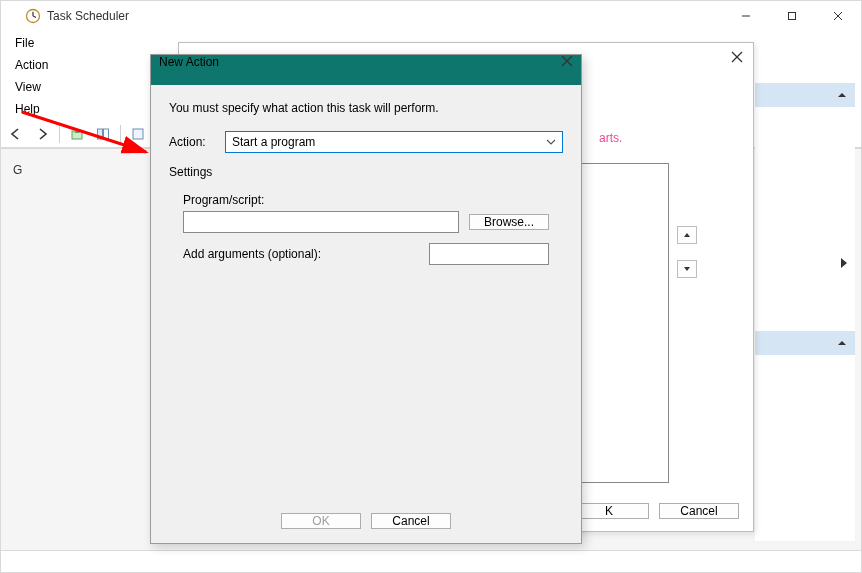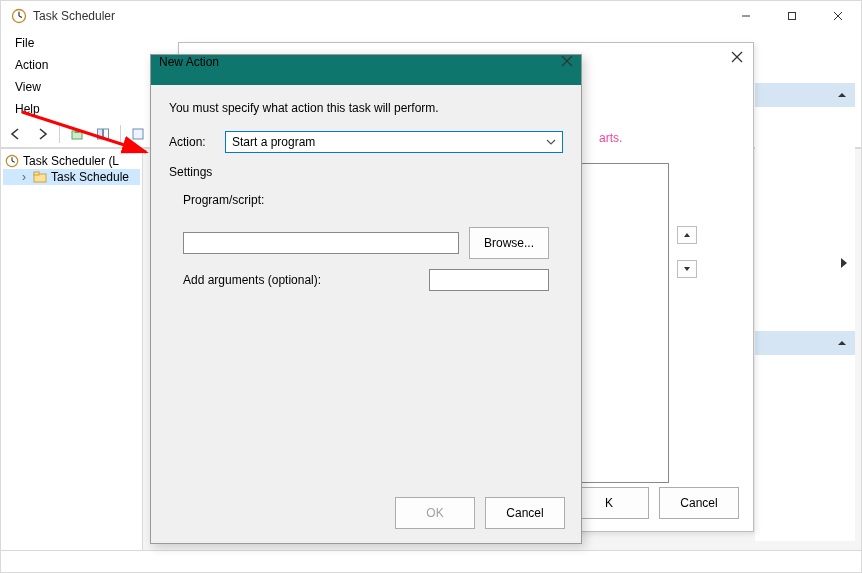--- a/index.html
+++ b/index.html
@@ -1,20 +1,20 @@
 <!DOCTYPE html>
 <html><head>
 <meta charset="utf-8">
 <style>
 * { box-sizing: border-box; font-family: "Segoe UI", Tahoma, sans-serif; font-size: 12px; }
 body { margin: 0; background: #fff; width: 862px; height: 573px; overflow: hidden; position: relative; }
 
 
 .main-window { position: absolute; inset: 0; border: 1px solid #d9d9d9; background: #fff; display: flex; flex-direction: column; }
-.titlebar { display: flex; align-items: center; height: 30px; padding-left: 10px; }
+.titlebar { display: flex; align-items: center; height: 30px; padding-left: 24px; }
 .titlebar .icon { width: 16px; height: 16px; margin-right: 6px; }
 .titlebar .title { flex: 1; color: #333; }
 .titlebar .win-btns { display: flex; }
 .titlebar .win-btn { width: 46px; height: 30px; display: flex; align-items: center; justify-content: center; color: #333; }
 .titlebar .win-btn svg { width: 10px; height: 10px; }
 .menubar { display: flex; gap: 2px; padding: 2px 6px; flex-direction: column; }
 .menubar .menu-item { padding: 3px 8px; }
 .toolbar { display: flex; align-items: center; gap: 4px; padding: 2px 4px; border-bottom: 1px solid #d9d9d9; }
 .tb-btn { width: 22px; height: 22px; display: flex; align-items: center; justify-content: center; border: 1px solid transparent; }
 .tb-sep { width: 1px; height: 18px; background: #d0d0d0; margin: 0 2px; }
@@ -51,28 +51,28 @@
 .dialog-header .dlg-title { flex: 1; }
 .dialog-body { flex: 1; padding: 16px 18px 0 18px; }
 .dlg-msg { margin-bottom: 16px; }
 .field-row { display: flex; align-items: center; gap: 10px; margin-bottom: 12px; }
 .field-row label { min-width: 46px; }
 .combo { flex: 1; height: 22px; border: 1px solid #0078d7; background: #fff; display: flex; align-items: center; padding: 0 6px; position: relative; }
 .combo .chev { position: absolute; right: 6px; top: 4px; color: #555; }
 .section-label { margin: 4px 0 10px 0; }
 .settings-box { padding: 4px 14px; }
 .settings-row { display: flex; align-items: center; margin-bottom: 10px; gap: 10px; }
-.settings-row.labelrow { margin-bottom: 20px; }
+.settings-row.labelrow { margin-bottom: 4px; }
 .settings-row label.wide { width: 260px; }
 .txt-input { height: 22px; border: 1px solid #888; background: #fff; padding: 0 4px; }
 .txt-input.prog { width: 276px; }
 .txt-input.small { width: 120px; margin-left: auto; }
-.btn { height: 32px; min-width: 80px; border: 1px solid #adadad; background: #fdfdfd; display: inline-flex; align-items: center; justify-content: center; padding: 0 12px; }
+.btn { height: 16px; min-width: 80px; border: 1px solid #adadad; background: #fdfdfd; display: inline-flex; align-items: center; justify-content: center; padding: 0 12px; }
 .btn.primary-disabled { color: #a0a0a0; }
-.dialog-footer { display: flex; justify-content: flex-end; gap: 10px; padding: 10px 16px 14px 16px; }
+.dialog-footer { display: flex; justify-content: center; gap: 10px; padding: 10px 16px 14px 16px; }
 
 
 .pointer-arrow { position: absolute; left: 18px; top: 108px; width: 140px; height: 64px; pointer-events: none; }
 
 .clock-icon circle.face{fill:#fff;stroke:#c08a2a;stroke-width:1.3}
 .clock-icon line{stroke:#333;stroke-width:1.2}
 .folder-icon rect{fill:#ffe29a;stroke:#caa33f}
 </style>
 </head>
 <body>
@@ -135,38 +135,20 @@
         </svg>
       </div>
     <div class="tb-sep"></div>
     <div class="tb-btn">
         <svg width="14" height="14" viewBox="0 0 14 14">
           <rect x="2" y="2" width="10" height="10" fill="#eef4fb" stroke="#6a8fb5"></rect>
         </svg>
       </div>
   </div>
   <div class="content-row">
-    <div class="tree-pane">
-      <div class="tree-item">
-        <svg class="clock-icon" width="14" height="14" viewBox="0 0 16 16">
-            <circle class="face" cx="8" cy="8" r="6.5"></circle>
-            <line x1="8" y1="8" x2="8" y2="3.8"></line>
-            <line x1="8" y1="8" x2="11" y2="9.5"></line>
-          </svg>
-        <span>Task Scheduler (L</span>
-      </div>
-      <div class="tree-item child">
-        <span class="caret">›</span>
-        <svg class="folder-icon" width="14" height="12" viewBox="0 0 14 12">
-            <rect x="1" y="3" width="12" height="8"></rect>
-            <rect x="1" y="1" width="5" height="3"></rect>
-          </svg>
-        <span>Task Schedule</span>
-      </div>
-    </div>
     <div class="middle-pane">
       <span class="g-label">G</span>
     </div>
   </div>
   <div class="statusbar"></div>
 
   <div class="right-pane">
     <div class="right-stripe">
       <svg width="10" height="10" viewBox="0 0 10 10">
           <path d="M1 7 L5 3 L9 7 Z" fill="#333"></path>

